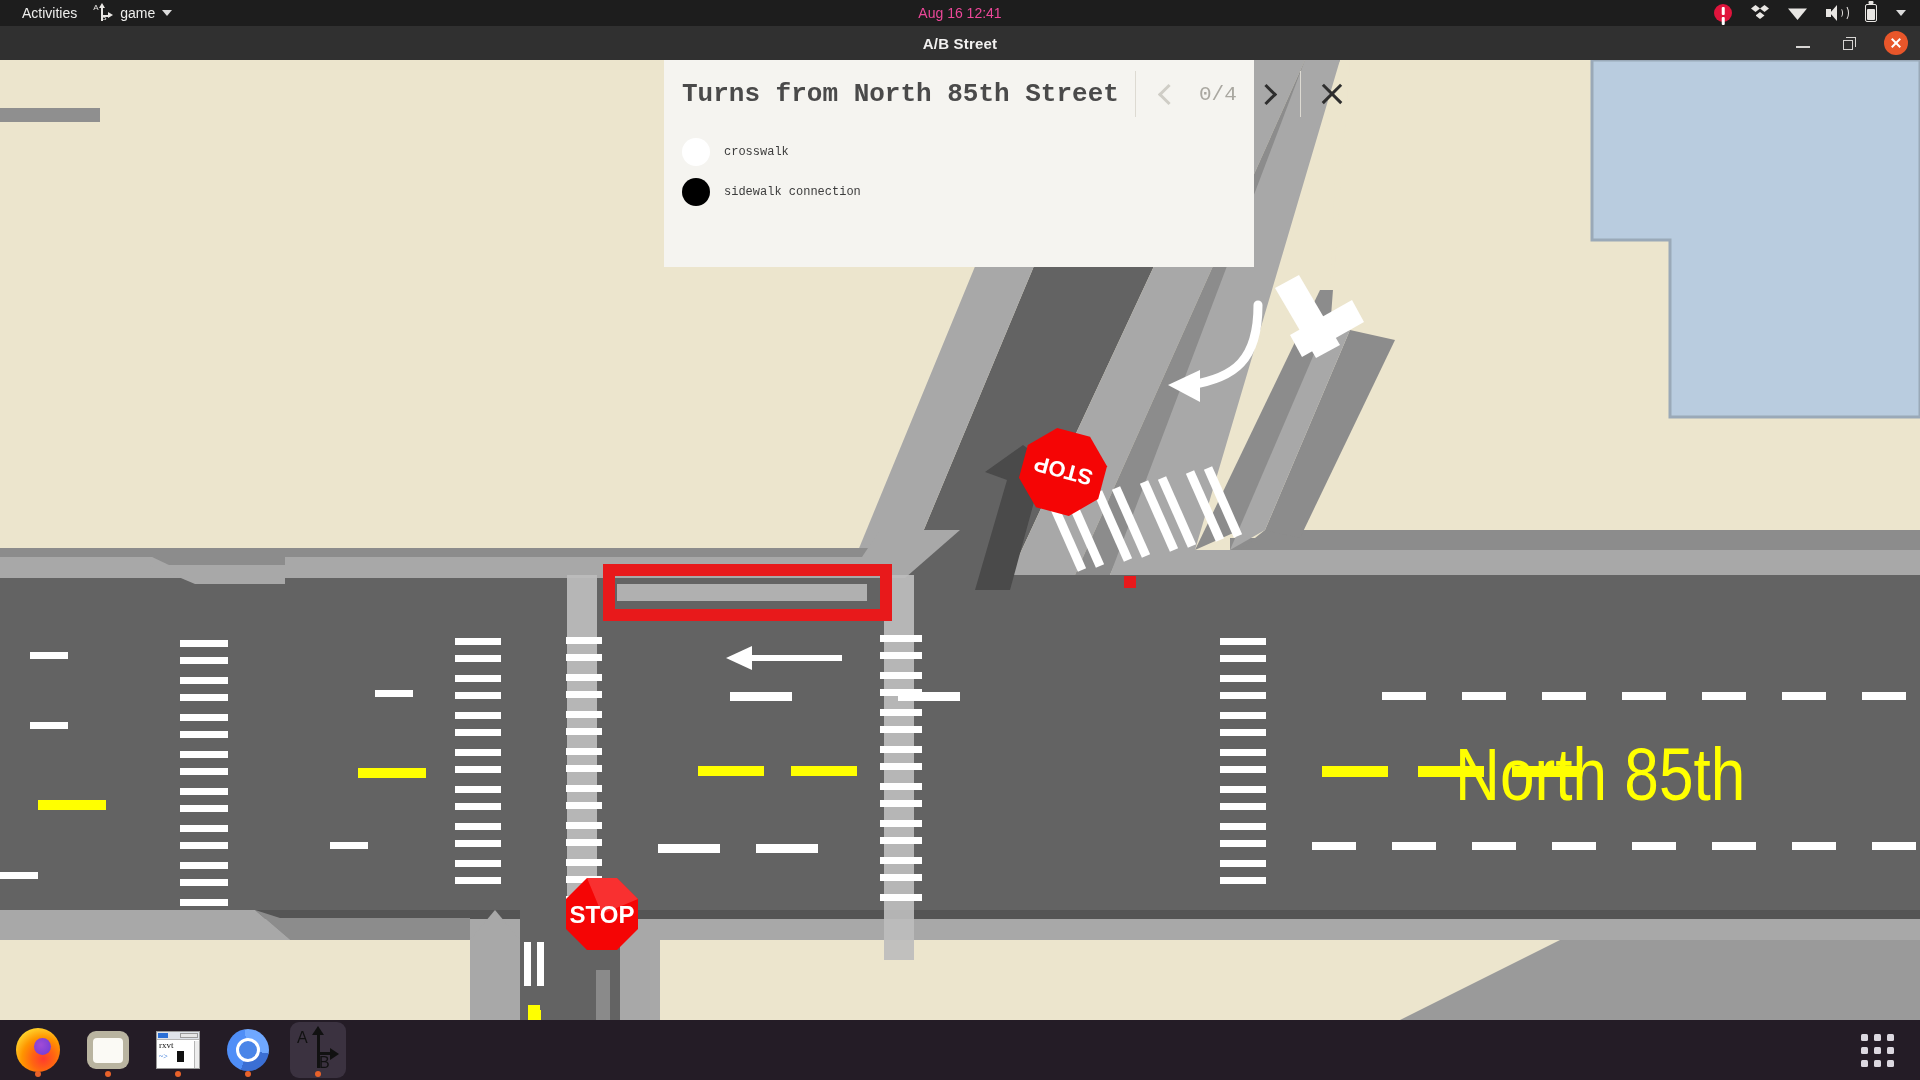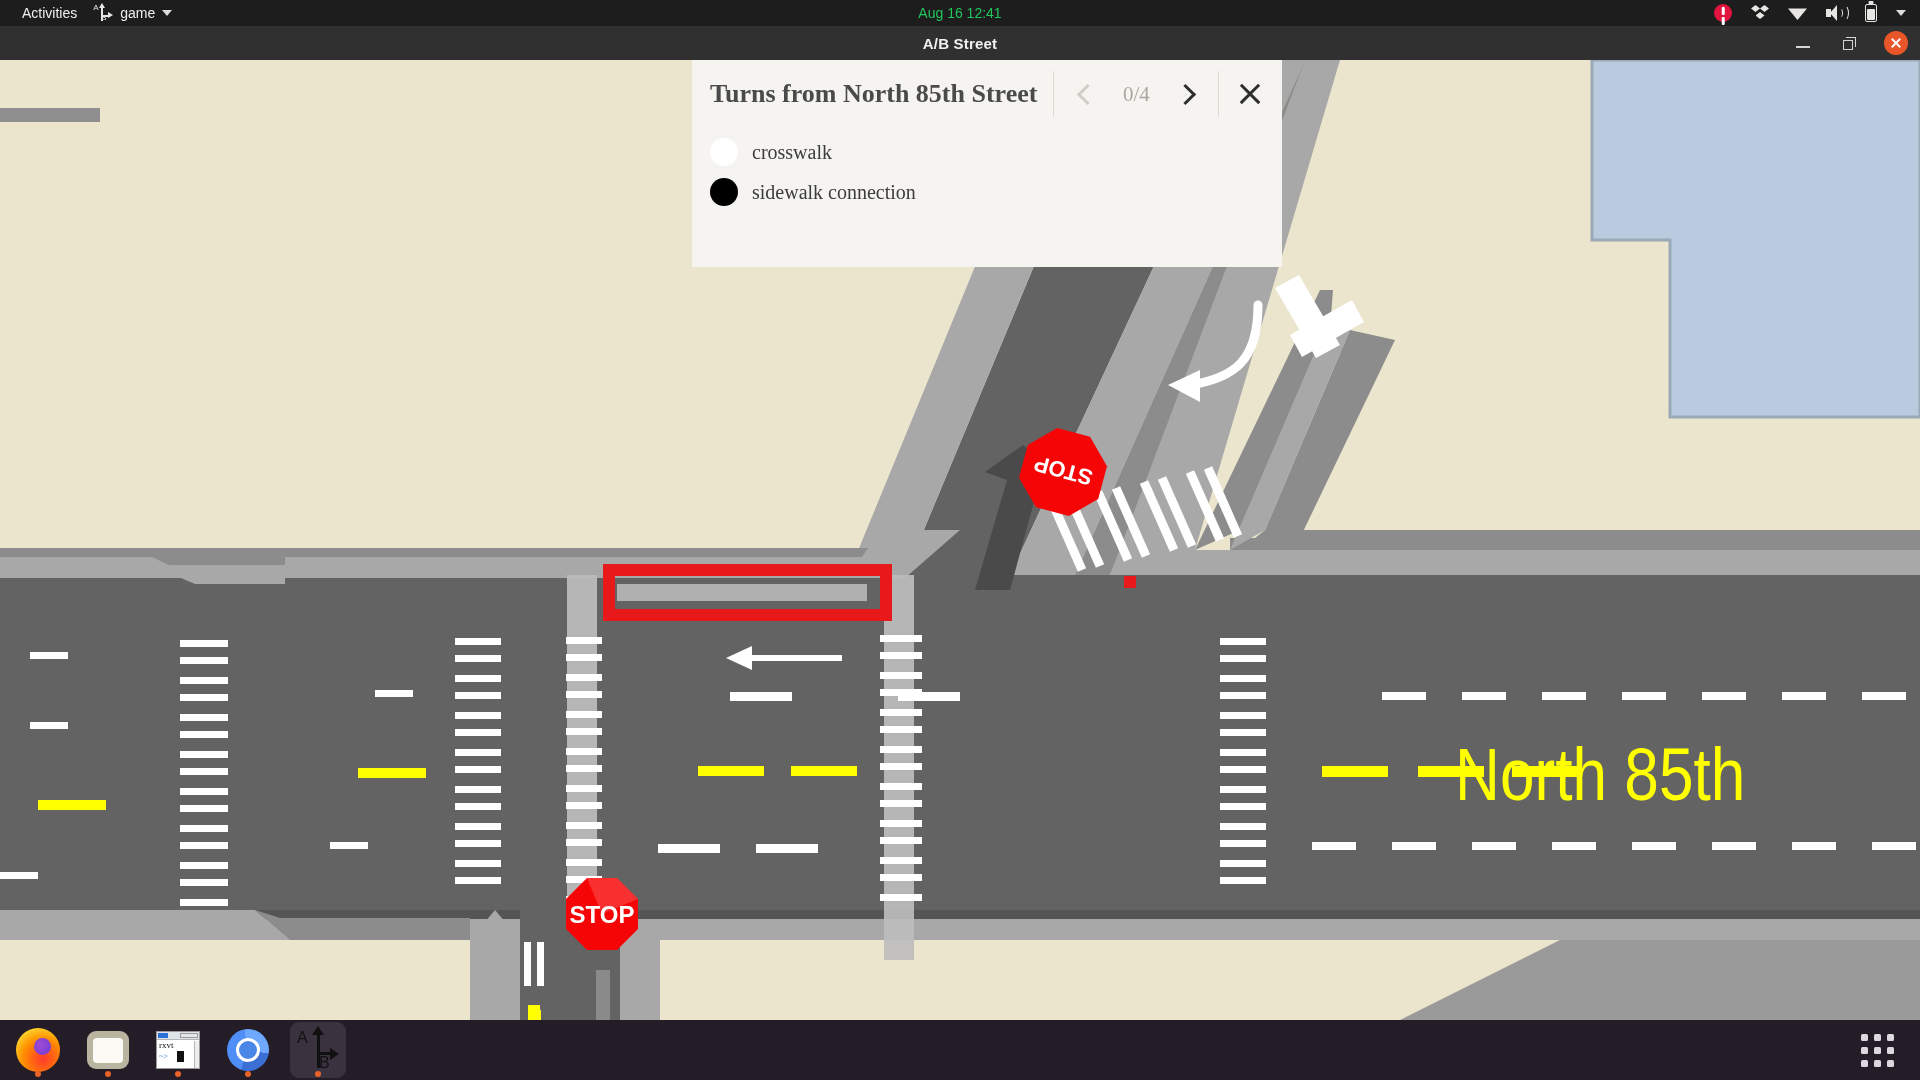--- a/index.html
+++ b/index.html
@@ -15,21 +15,21 @@
     background:#1d1d1d; color:#e8e6e3;
     display:flex; align-items:center; z-index:200;
     font-size:14px;
     text-align:right;
   }
   .tb-left{ display:flex; align-items:center; gap:10px; padding-left:16px; }
   .tb-activities{ font-size:14px; color:#eeeeec; padding:2px 6px; border-radius:3px; }
   .tb-app{ display:flex; align-items:center; gap:7px; }
   .tb-app-name{ font-size:14px; color:#eeeeec; }
   .caret-down{ width:0;height:0;border-left:5px solid transparent;border-right:5px solid transparent;border-top:6px solid #dcdcdc; }
-  .tb-center{ position:absolute; left:50%; transform:translateX(-50%); display:flex; gap:9px; font-size:14px; color:#22c55e; }
+  .tb-center{ position:absolute; left:50%; transform:translateX(-50%); display:flex; gap:9px; font-size:14px; color:#ec4899; }
   .tb-right{ position:absolute; right:14px; display:flex; align-items:center; gap:19px; }
 
   .ic-alert{ width:18px;height:18px;border-radius:50%;background:#e0143c;position:relative;}
   .ic-alert::after{content:"";position:absolute;left:50%;top:3px;transform:translateX(-50%);
      width:2.5px;height:8px;background:#fff;border-radius:1px;box-shadow:0 10px 0 0 #fff;}
   .ic-dropbox{width:18px;height:18px;position:relative;}
   .ic-dropbox i{position:absolute;width:9px;height:7px;background:#e8e6e3;
      clip-path:polygon(0 50%,50% 0,100% 50%,50% 100%);}
   .ic-dropbox i:nth-child(1){left:0;top:1px;}
   .ic-dropbox i:nth-child(2){left:9px;top:1px;}
@@ -80,41 +80,41 @@
 
   
   #map{
     position:absolute; left:0; top:60px; width:1920px; height:960px;
     overflow:hidden; background:#ece5cd;
   }
   #map svg{ display:block; }
 
   
   #info-panel{
-    position:absolute; left:692px; top:60px; width:590px; height:207px;
+    position:absolute; left:664px; top:60px; width:590px; height:207px;
     background:#f5f4f0; z-index:120;
-    font-family:Liberation Serif, serif;
+    font-family:Liberation Mono, monospace;
   }
   #panel-head{ display:flex; align-items:center; height:68px; padding-left:18px; }
   #panel-title{ font-size:26px; font-weight:bold; color:#4a4a4a; white-space:nowrap; }
   #panel-nav{ display:flex; align-items:center; margin-left:12px; height:46px;gap:7px; }
   .nav-div{ width:1px;height:46px;background:#dddad2;margin:0 4px; }
   .nav-btn{ width:40px;height:46px;display:flex;align-items:center;justify-content:center; }
   .chev{ width:15px;height:15px;border-style:solid;border-width:0 0 3.4px 3.4px; }
   .chev-l{ border-color:#cfcdc6; transform:rotate(45deg); margin-left:4px;}
   .chev-r{ border-color:#2e2e2e; transform:rotate(-135deg); margin-right:4px;}
   #nav-counter{ font-size:21px;color:#a9a7a0;min-width:48px;text-align:center; }
   .close-x{ width:26px;height:26px;position:relative; }
   .close-x::before,.close-x::after{content:"";position:absolute;left:50%;top:50%;width:26px;height:3.2px;background:#2e2e2e;}
   .close-x::before{transform:translate(-50%,-50%) rotate(45deg);}
   .close-x::after{transform:translate(-50%,-50%) rotate(-45deg);}
   #panel-legend{ padding:4px 0 0 18px; }
   .lg-row{ display:flex;align-items:center;gap:14px;height:40px; }
   .lg-dot{ width:28px;height:28px;border-radius:50%;flex:none; }
-  .lg-label{ font-size:20px;color:#3c3c3c; }
+  .lg-label{ font-size:12px;color:#3c3c3c; }
 
   
   #taskbar{
     position:absolute; left:0; bottom:0; width:1920px; height:60px;
     background:#241c26; z-index:200; display:flex; align-items:center;
   }
   .tasks{ display:flex; align-items:center; gap:14px; padding-left:10px; }
   .task{ width:56px;height:56px;border-radius:9px;position:relative;
     display:flex;align-items:center;justify-content:center; }
   .task.active{ background:#3b3240; }

